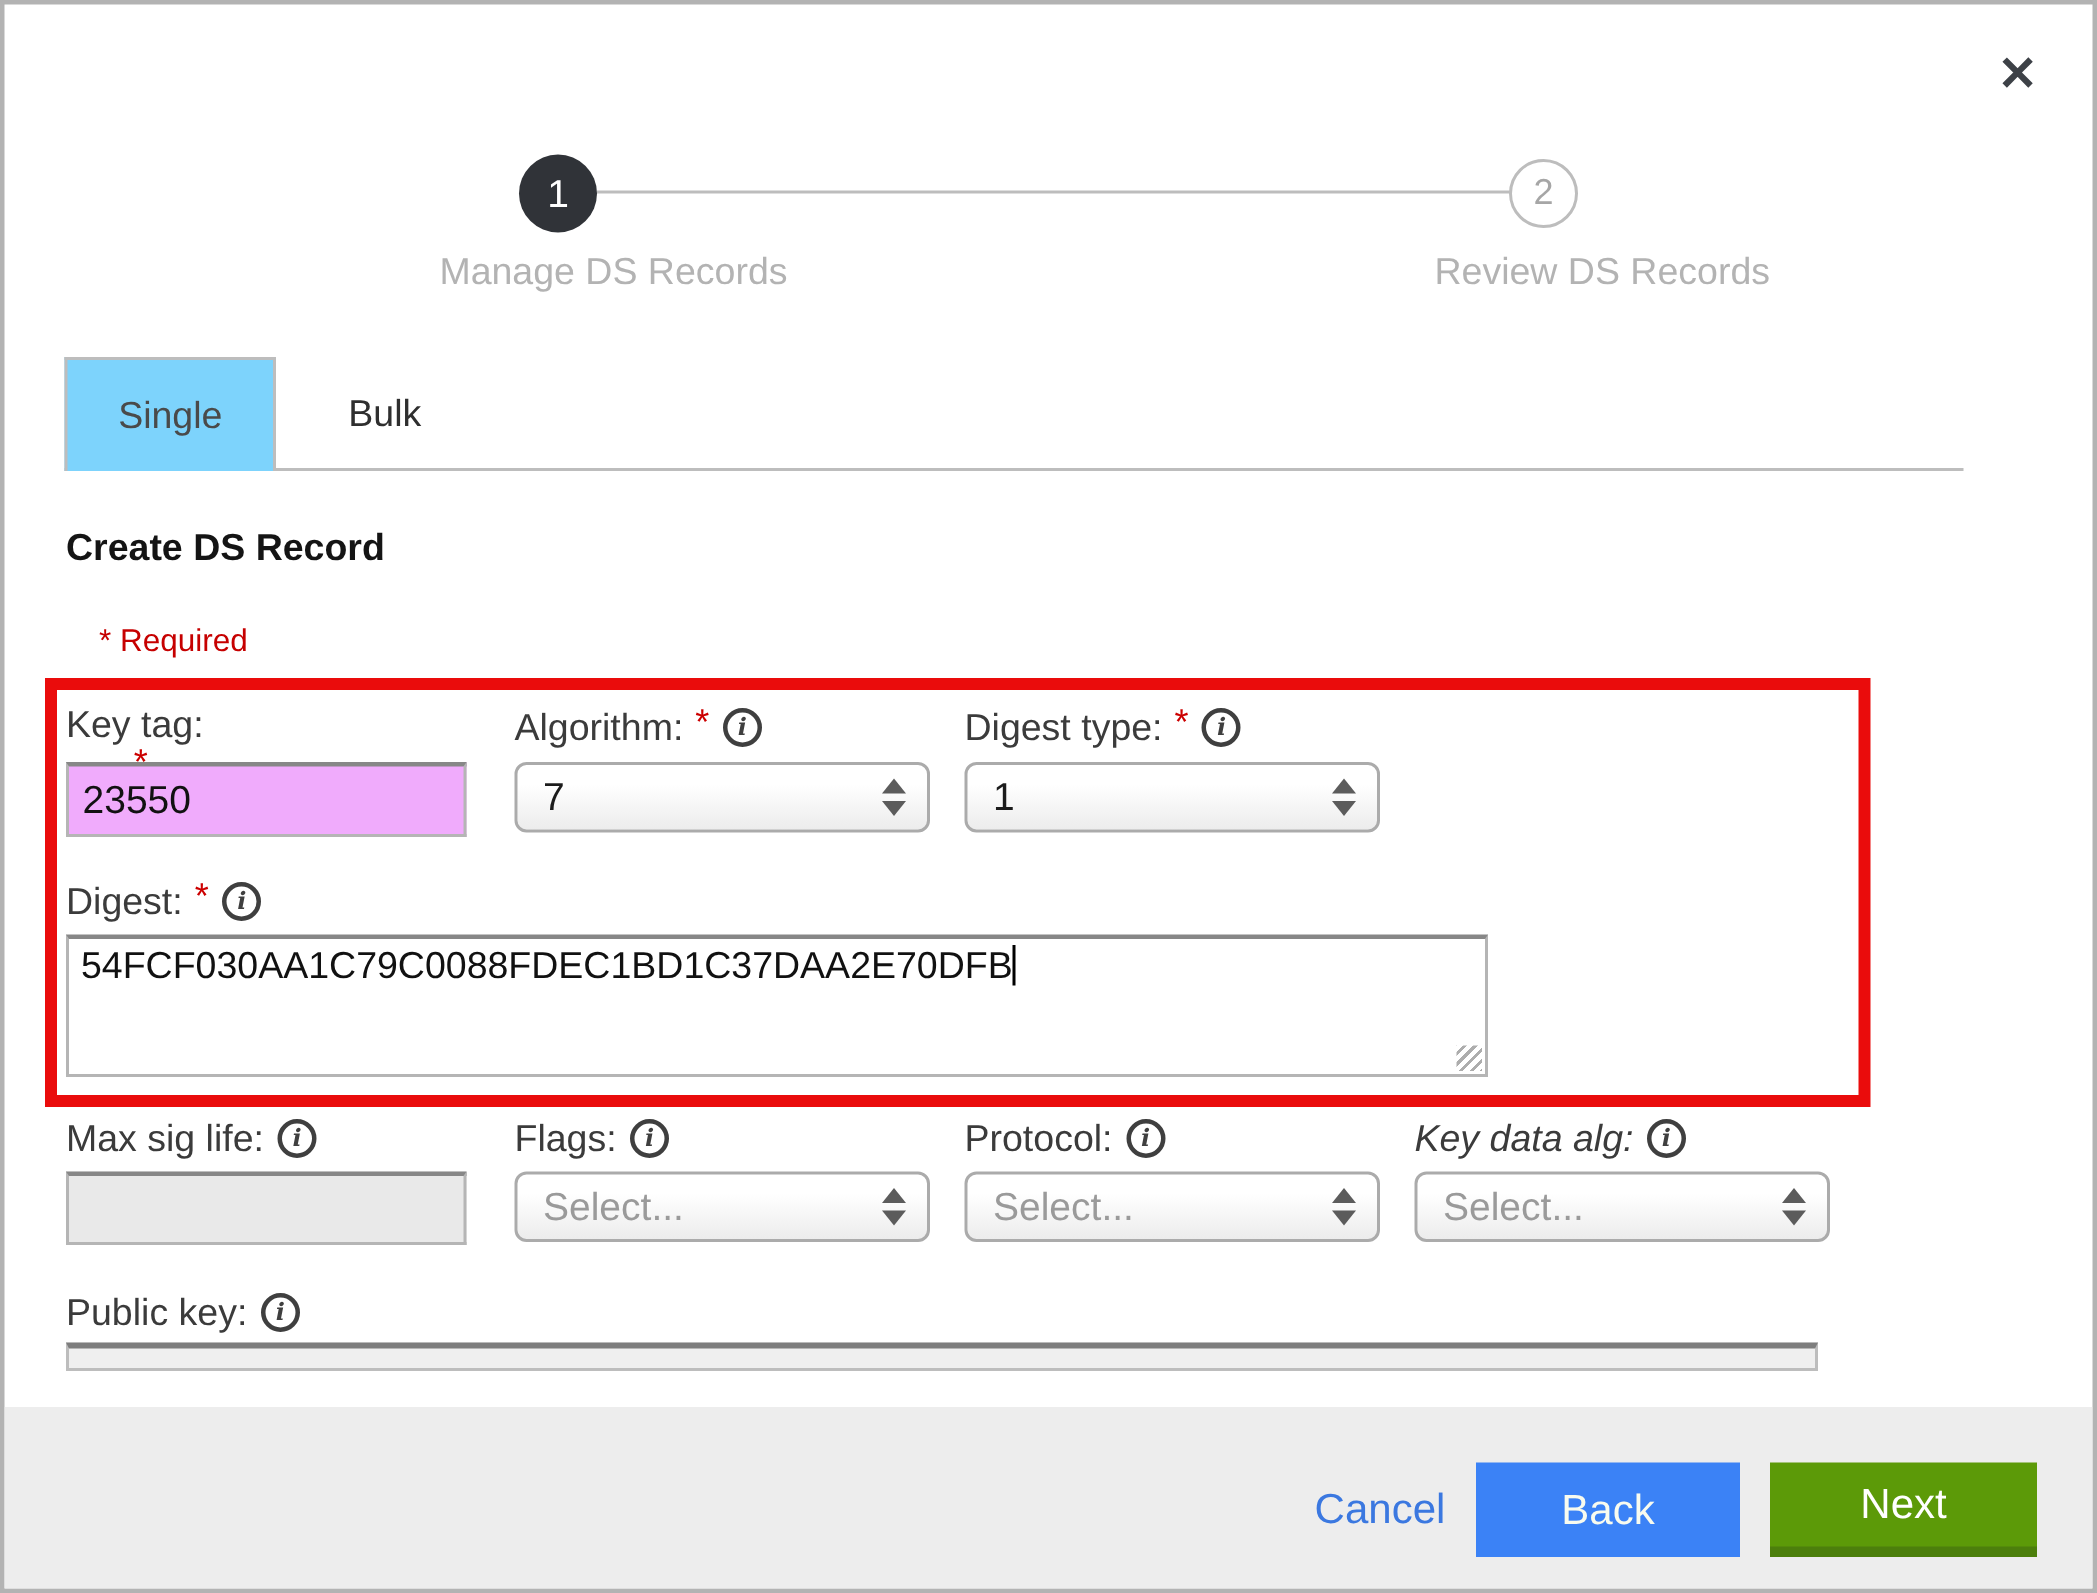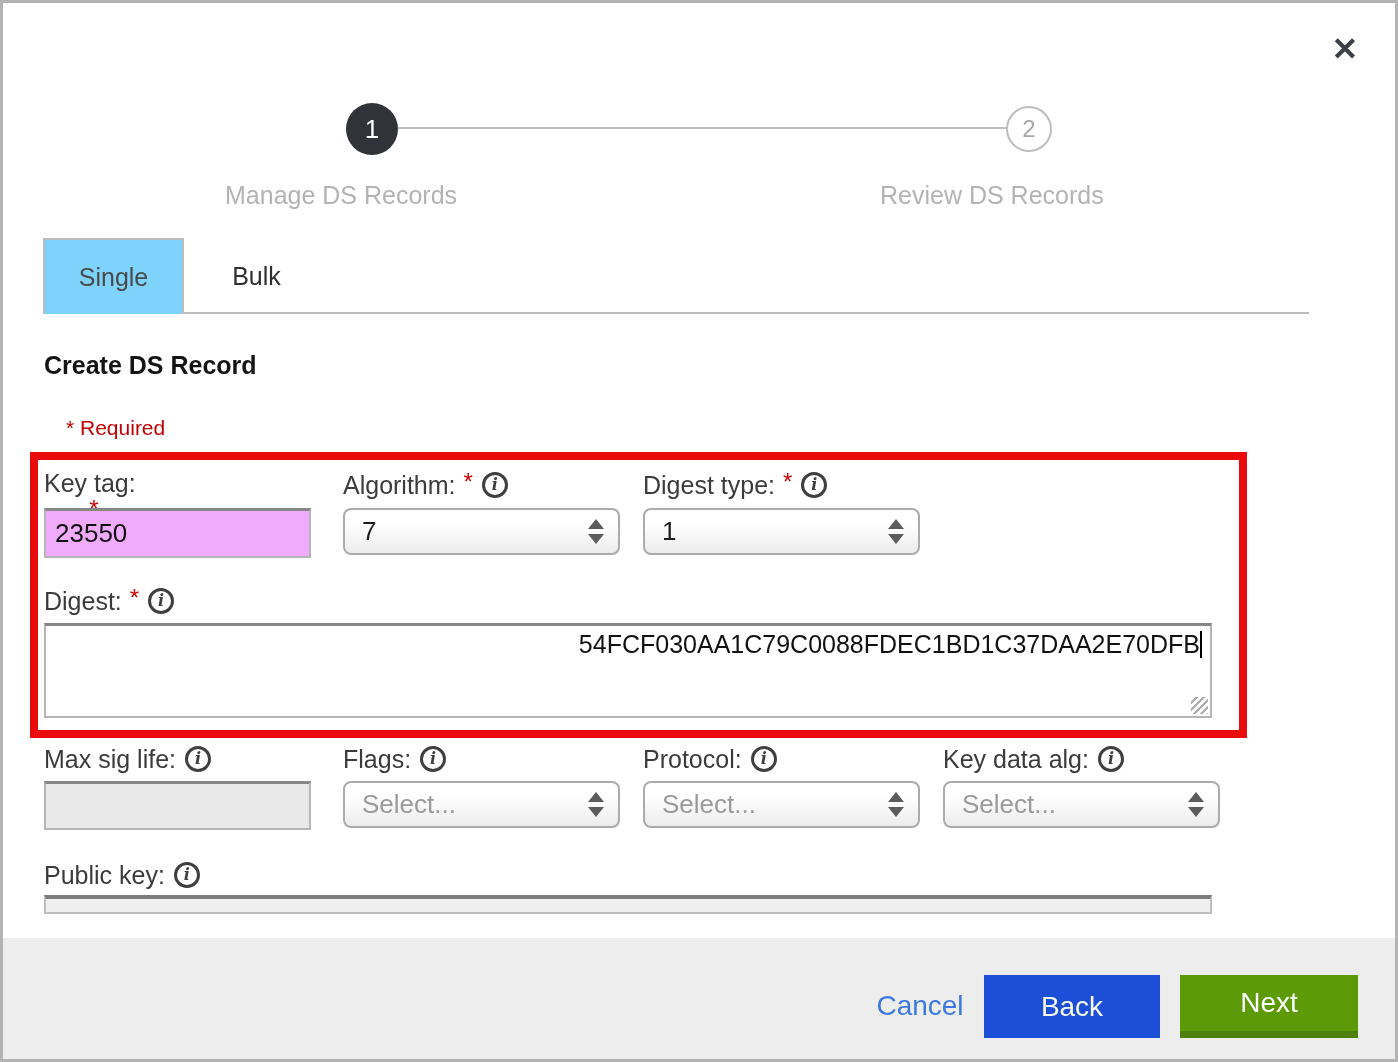--- a/index.html
+++ b/index.html
@@ -31,22 +31,22 @@
   }
   .step-circle.active {
     left:343px; top:100px; width:52px; height:52px;
     background:#303338; color:#fff; font-size:26px;
   }
   .step-circle.inactive {
     left:1003px; top:103px; width:46px; height:46px;
     background:#fff; border:2px solid #bdbdbd; color:#a6a6a6; font-size:24px;
   }
   .step-label {
-    position:absolute; width:300px; text-align:left;
-    font-size:25px; color:#b3b3b3; top:178px;
+    position:absolute; width:300px; text-align:right;
+    font-size:25px; color:#b3b3b3; top:164px;
   }
   .step-label.s1 { left:222px; }
   .step-label.s2 { left:877px; }
 
   
   .tab-underline { position:absolute; left:40px; top:309px; width:1266px; height:2px; background:#bdbdbd; }
   .tab {
     position:absolute; top:235px; height:76px;
     display:flex; align-items:center; justify-content:center;
     font-size:25px; cursor:pointer;
@@ -147,21 +147,21 @@
   .cancel-link {
     position:absolute; left:852px; top:972px; width:130px; height:62px;
     display:flex; align-items:center; justify-content:center;
     font-size:28px; color:#3b78e0; cursor:pointer;
   }
   .btn {
     position:absolute; top:972px; height:63px;
     display:flex; align-items:center; justify-content:center;
     font-size:28px; cursor:pointer;
   }
-  .btn.back { left:981px; width:176px; background:#1d4ed8; color:#f8fbef; }
+  .btn.back { left:981px; width:176px; background:#3b82f6; color:#f8fbef; }
   .btn.next { left:1177px; width:178px; background:#5c9a08; border-bottom:7px solid #4c7f0c; color:#ffffff; }
 </style>
 </head>
 <body>
 
 <div class="modal">
 
   <div class="close-btn">✕</div>
 
   <div class="step-line"></div>
@@ -209,38 +209,38 @@
         <i class="up"></i>
         <i class="down"></i>
       </span>
   </div>
 
   <div class="field-label" style="left:41px; top:582px;">
     <span>Digest:</span>
     <span class="req-star">*</span>
     <span class="info-icon"></span>
   </div>
-  <div class="textarea" style="left:41px; top:620px; width:1168px; height:95px;text-align:right;">
+  <div class="textarea" style="left:41px; top:620px; width:948px; height:95px;">
     <span>54FCF030AA1C79C0088FDEC1BD1C37DAA2E70DFB</span><span class="caret"></span>
     <span class="resize-handle"></span>
   </div>
 
   <div class="field-label" style="left:41px; top:740px;">
     <span>Max sig life:</span>
     <span class="info-icon"></span>
   </div>
   <div class="field-label" style="left:340px; top:740px;">
     <span>Flags:</span>
     <span class="info-icon"></span>
   </div>
   <div class="field-label" style="left:640px; top:740px;">
     <span>Protocol:</span>
     <span class="info-icon"></span>
   </div>
-  <div class="field-label" style="left:940px; top:740px;">
+  <div class="field-label" style="left:940px; top:740px;font-style:italic;">
     <span>Key data alg:</span>
     <span class="info-icon"></span>
   </div>
 
   <div class="text-input disabled" style="left:41px; top:778px; width:267px; height:49px;"></div>
   <div class="select-box placeholder" style="left:340px; top:778px;">
     <span>Select...</span>
     <span class="select-arrows">
         <i class="up"></i>
         <i class="down"></i>

